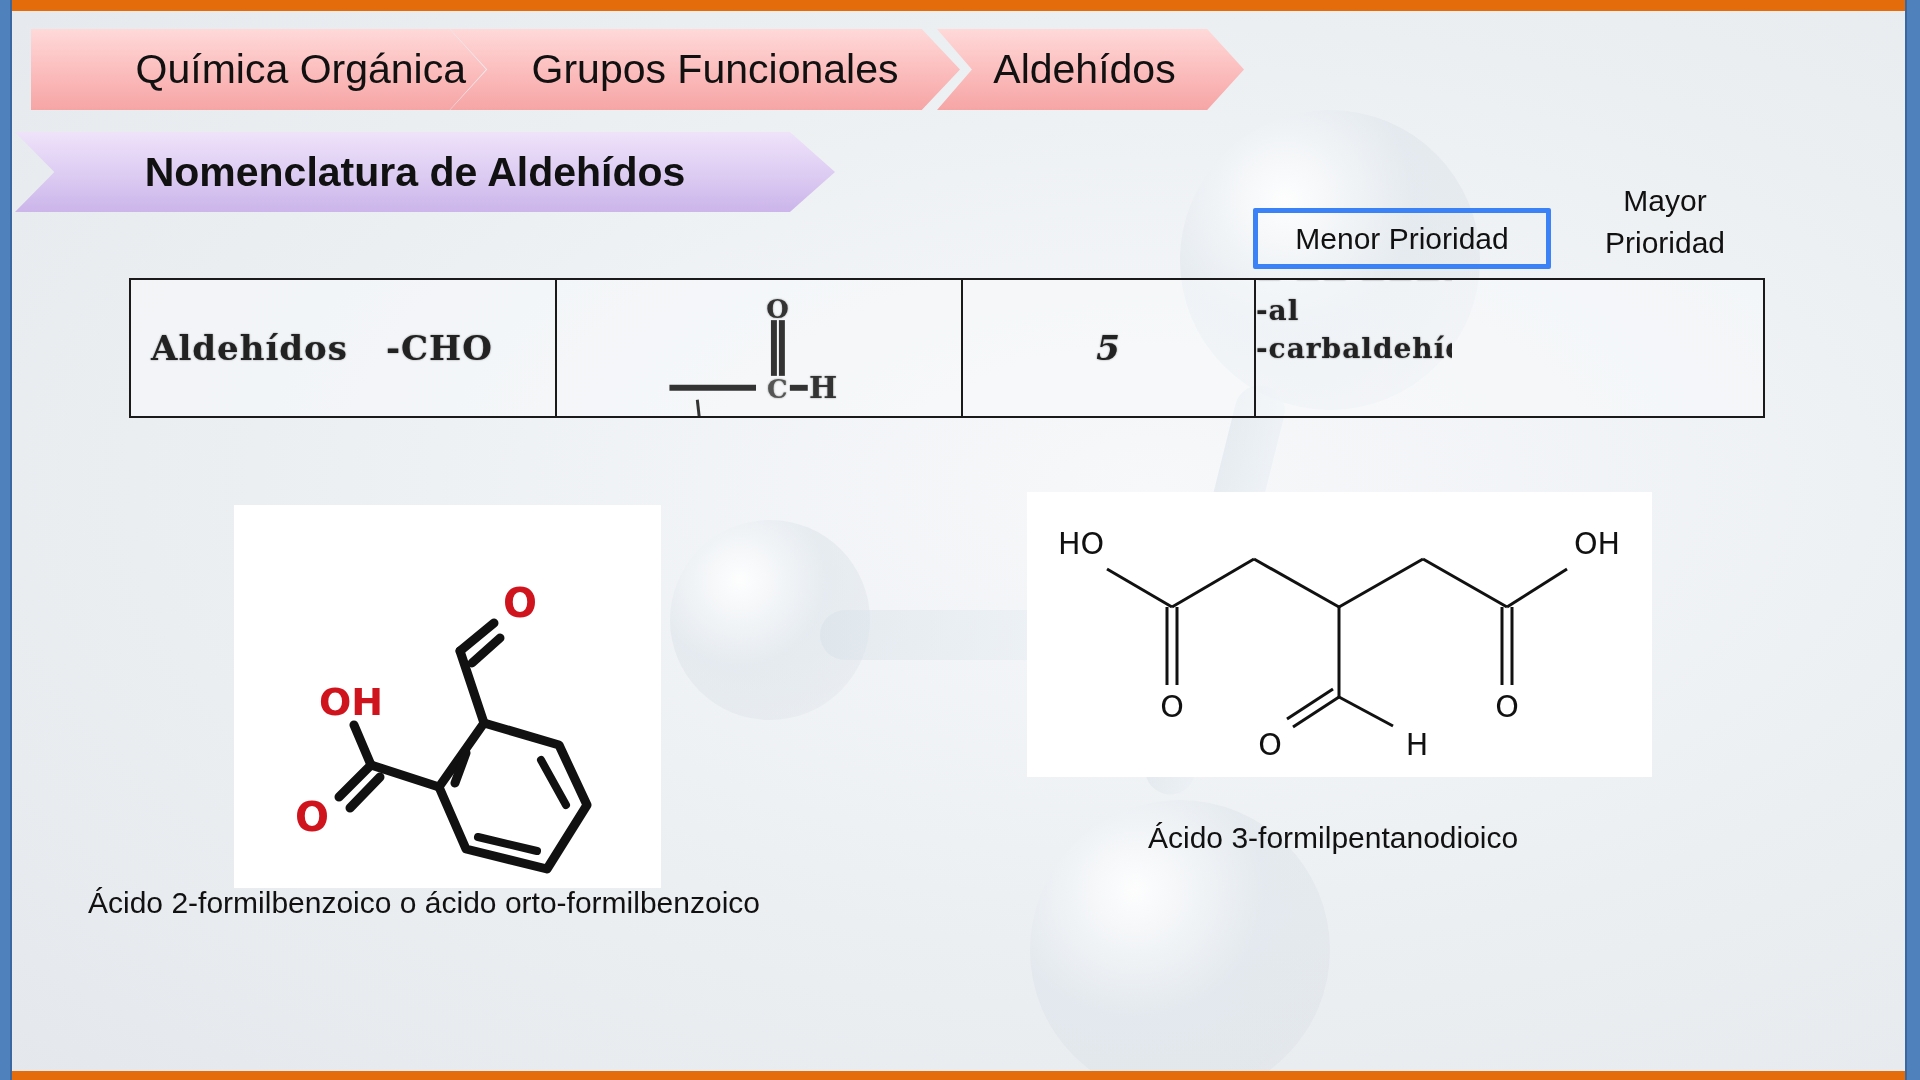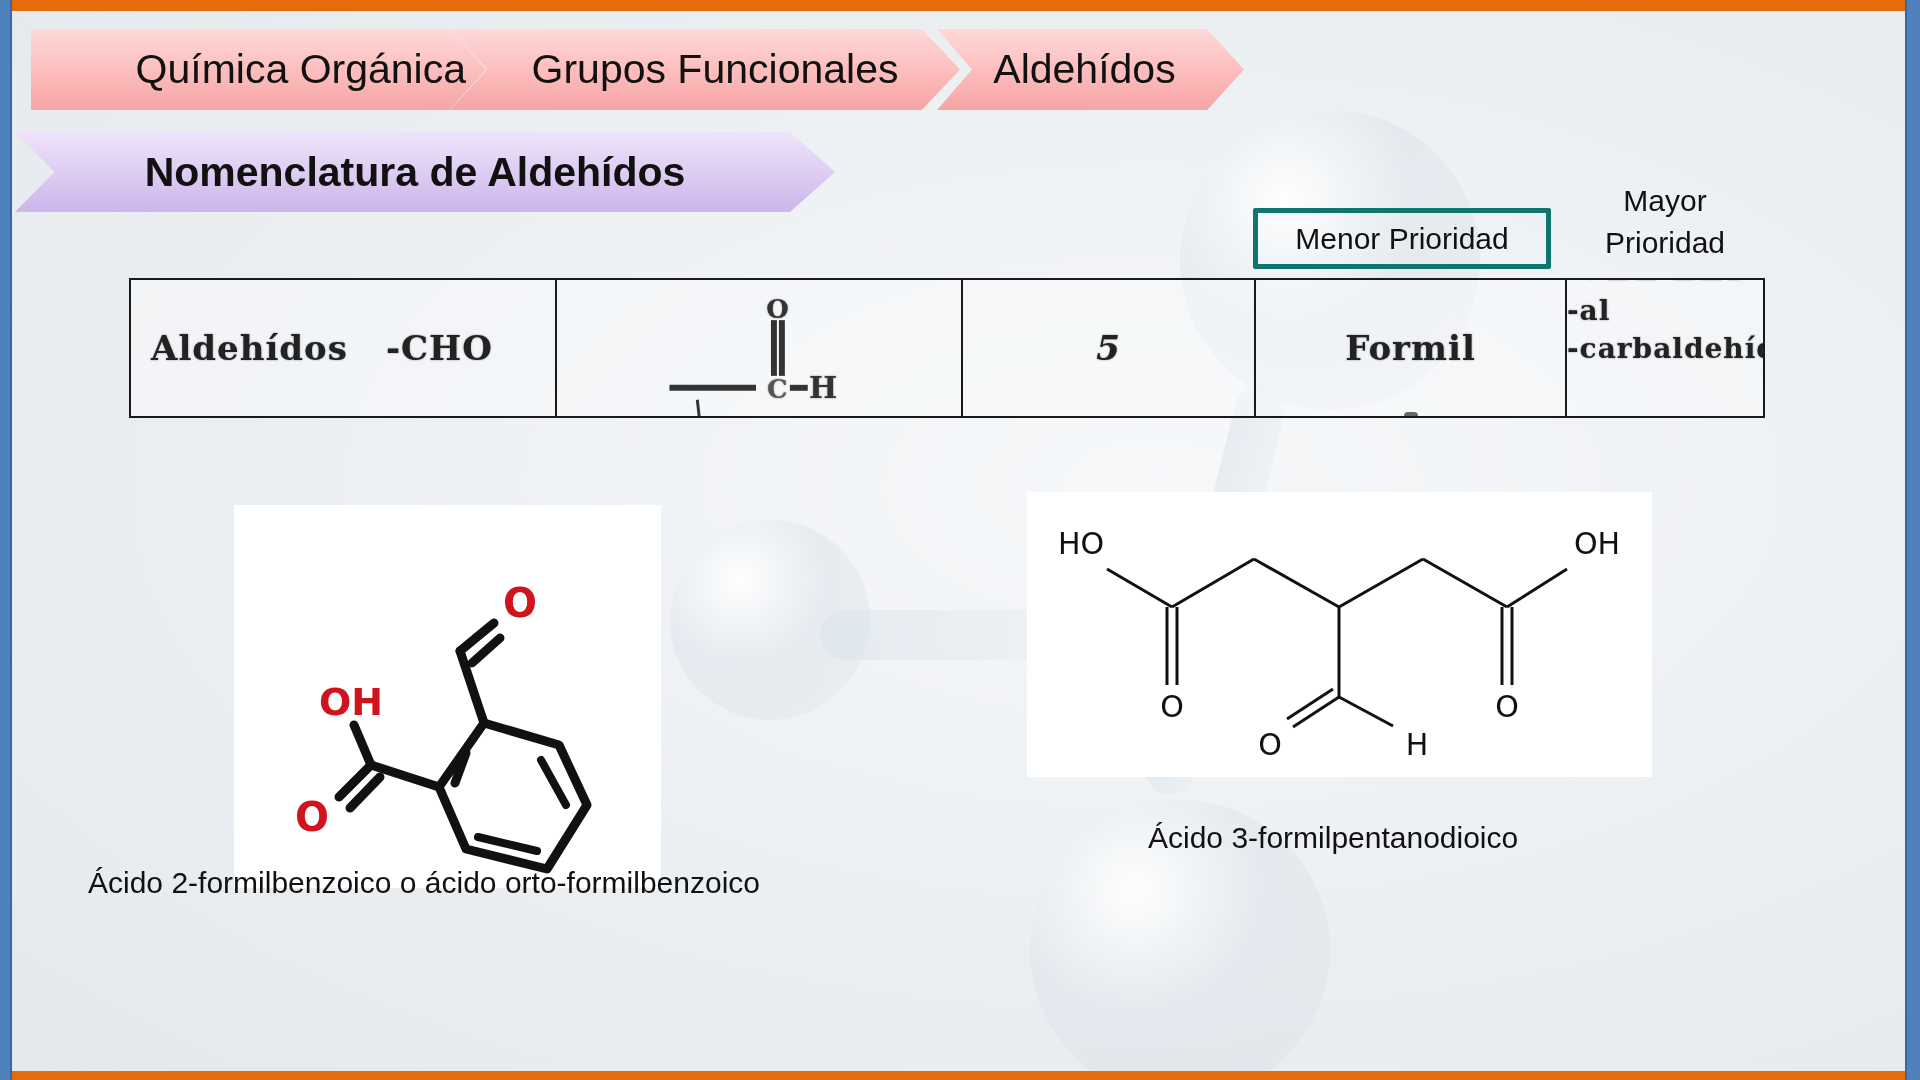--- a/index.html
+++ b/index.html
@@ -41,21 +41,21 @@
       position: absolute; left: 15px; top: 132px; width: 820px; height: 80px;
       background: linear-gradient(180deg, #efe3fa 0%, #dccbf2 55%, #cbb5ea 100%);
       clip-path: polygon(0 0, 94.5% 0, 100% 50%, 94.5% 100%, 0 100%, 4.8% 50%);
       filter: drop-shadow(2px 3px 2px rgba(0,0,0,0.25));
       display: flex; align-items: center; justify-content: center;
       font-size: 41px; color: #111; padding-right: 20px; font-weight: bold;
     }
 
     .prio-low {
       position: absolute; left: 1253px; top: 208px; width: 298px; height: 61px;
-      border: 5px solid #0f766e; border-radius: 2px;
+      border: 5px solid #3b82f6; border-radius: 2px;
       display: flex; align-items: center; justify-content: center;
       font-size: 30px; color: #111;
     }
     .prio-high {
       position: absolute; left: 1580px; top: 180px; width: 170px;
       text-align: center; font-size: 30px; line-height: 42px; color: #111;
     }
 
     .fg-table {
       position: absolute; left: 129px; top: 278px; width: 1636px; height: 140px;
@@ -69,32 +69,32 @@
       font-size: 34px; color: #222; overflow: hidden;
       text-shadow: 0 0 2px rgba(0,0,0,0.45);
       letter-spacing: 1px;
     }
     .fg-cell:last-child { border-right: none; }
     .c1 { width: 426px; justify-content: flex-start; padding-left: 20px; }
     .c1 .cho { margin-left: 38px; }
     .c2 { width: 406px; }
     .c3 { width: 293px; }
     .c4 { width: 311px; }
-    .c5 { width: 196px; flex-direction: column; align-items: flex-start; justify-content: flex-start; font-size: 28px; line-height: 38px; border-radius: 28px; }
+    .c5 { width: 196px; flex-direction: column; align-items: flex-start; justify-content: flex-start; font-size: 28px; line-height: 38px; }
     .c5 .cropped { margin-top: -26px; white-space: nowrap; }
     .c5 div { white-space: nowrap; }
     .formil-mark { position: absolute; bottom: -6px; left: 50%; width: 14px; height: 10px; background: #666; transform: translateX(-50%); border-radius: 4px 4px 0 0; }
 
     .mol-box { position: absolute; background: #fff; }
     .mol-left { left: 234px; top: 505px; width: 427px; height: 383px; }
     .mol-right { left: 1027px; top: 492px; width: 625px; height: 285px; }
     .mol-box svg { width: 100%; height: 100%; display: block; }
 
     .caption { position: absolute; font-size: 30px; color: #111; white-space: nowrap; }
-    .cap-left { left: 88px; top: 866px; }
+    .cap-left { left: 88px; top: 886px; }
     .cap-right { left: 1128px; top: 821px; margin-left: 20px; }
   </style>
 </head>
 <body>
 
 <div class="bg-sphere" style="left:1180px; top:110px; width:300px; height:300px;"></div>
 <div class="bg-sphere" style="left:670px; top:520px; width:200px; height:200px;"></div>
 <div class="bg-sphere" style="left:1030px; top:800px; width:300px; height:300px;"></div>
 <div class="bg-bond" style="left:820px; top:610px; width:240px; height:50px;"></div>
 <div class="bg-bond" style="left:1190px; top:380px; width:50px; height:420px; transform:rotate(14deg);"></div>
@@ -142,24 +142,20 @@
         <line x1="234" y1="110" x2="252" y2="110"></line>
         <line x1="141" y1="122" x2="143" y2="140" stroke-width="3"></line>
       </g>
       <text x="222" y="40" font-family="DejaVu Serif, serif" font-weight="bold" font-size="26" text-anchor="middle" fill="#333">O</text>
       <text x="222" y="120" font-family="DejaVu Serif, serif" font-weight="bold" font-size="26" text-anchor="middle" fill="#555">C</text>
       <text x="268" y="120" font-family="DejaVu Serif, serif" font-weight="bold" font-size="30" text-anchor="middle" fill="#333">H</text>
     </svg>
   </div>
   <div class="fg-cell c3">
     <span style="font-style:italic;">5</span>
-  </div>
-  <div class="fg-cell c4">
-    <span>Formil</span>
-    <span class="formil-mark"></span>
   </div>
   <div class="fg-cell c5">
     <div class="cropped">▬ ▬▬ ▬▬▬▬ ▬▬</div>
     <div>-al</div>
     <div>-carbaldehído</div>
   </div>
 </div>
 
 <div class="mol-box mol-left">
   <svg viewBox="0 0 427 383">

